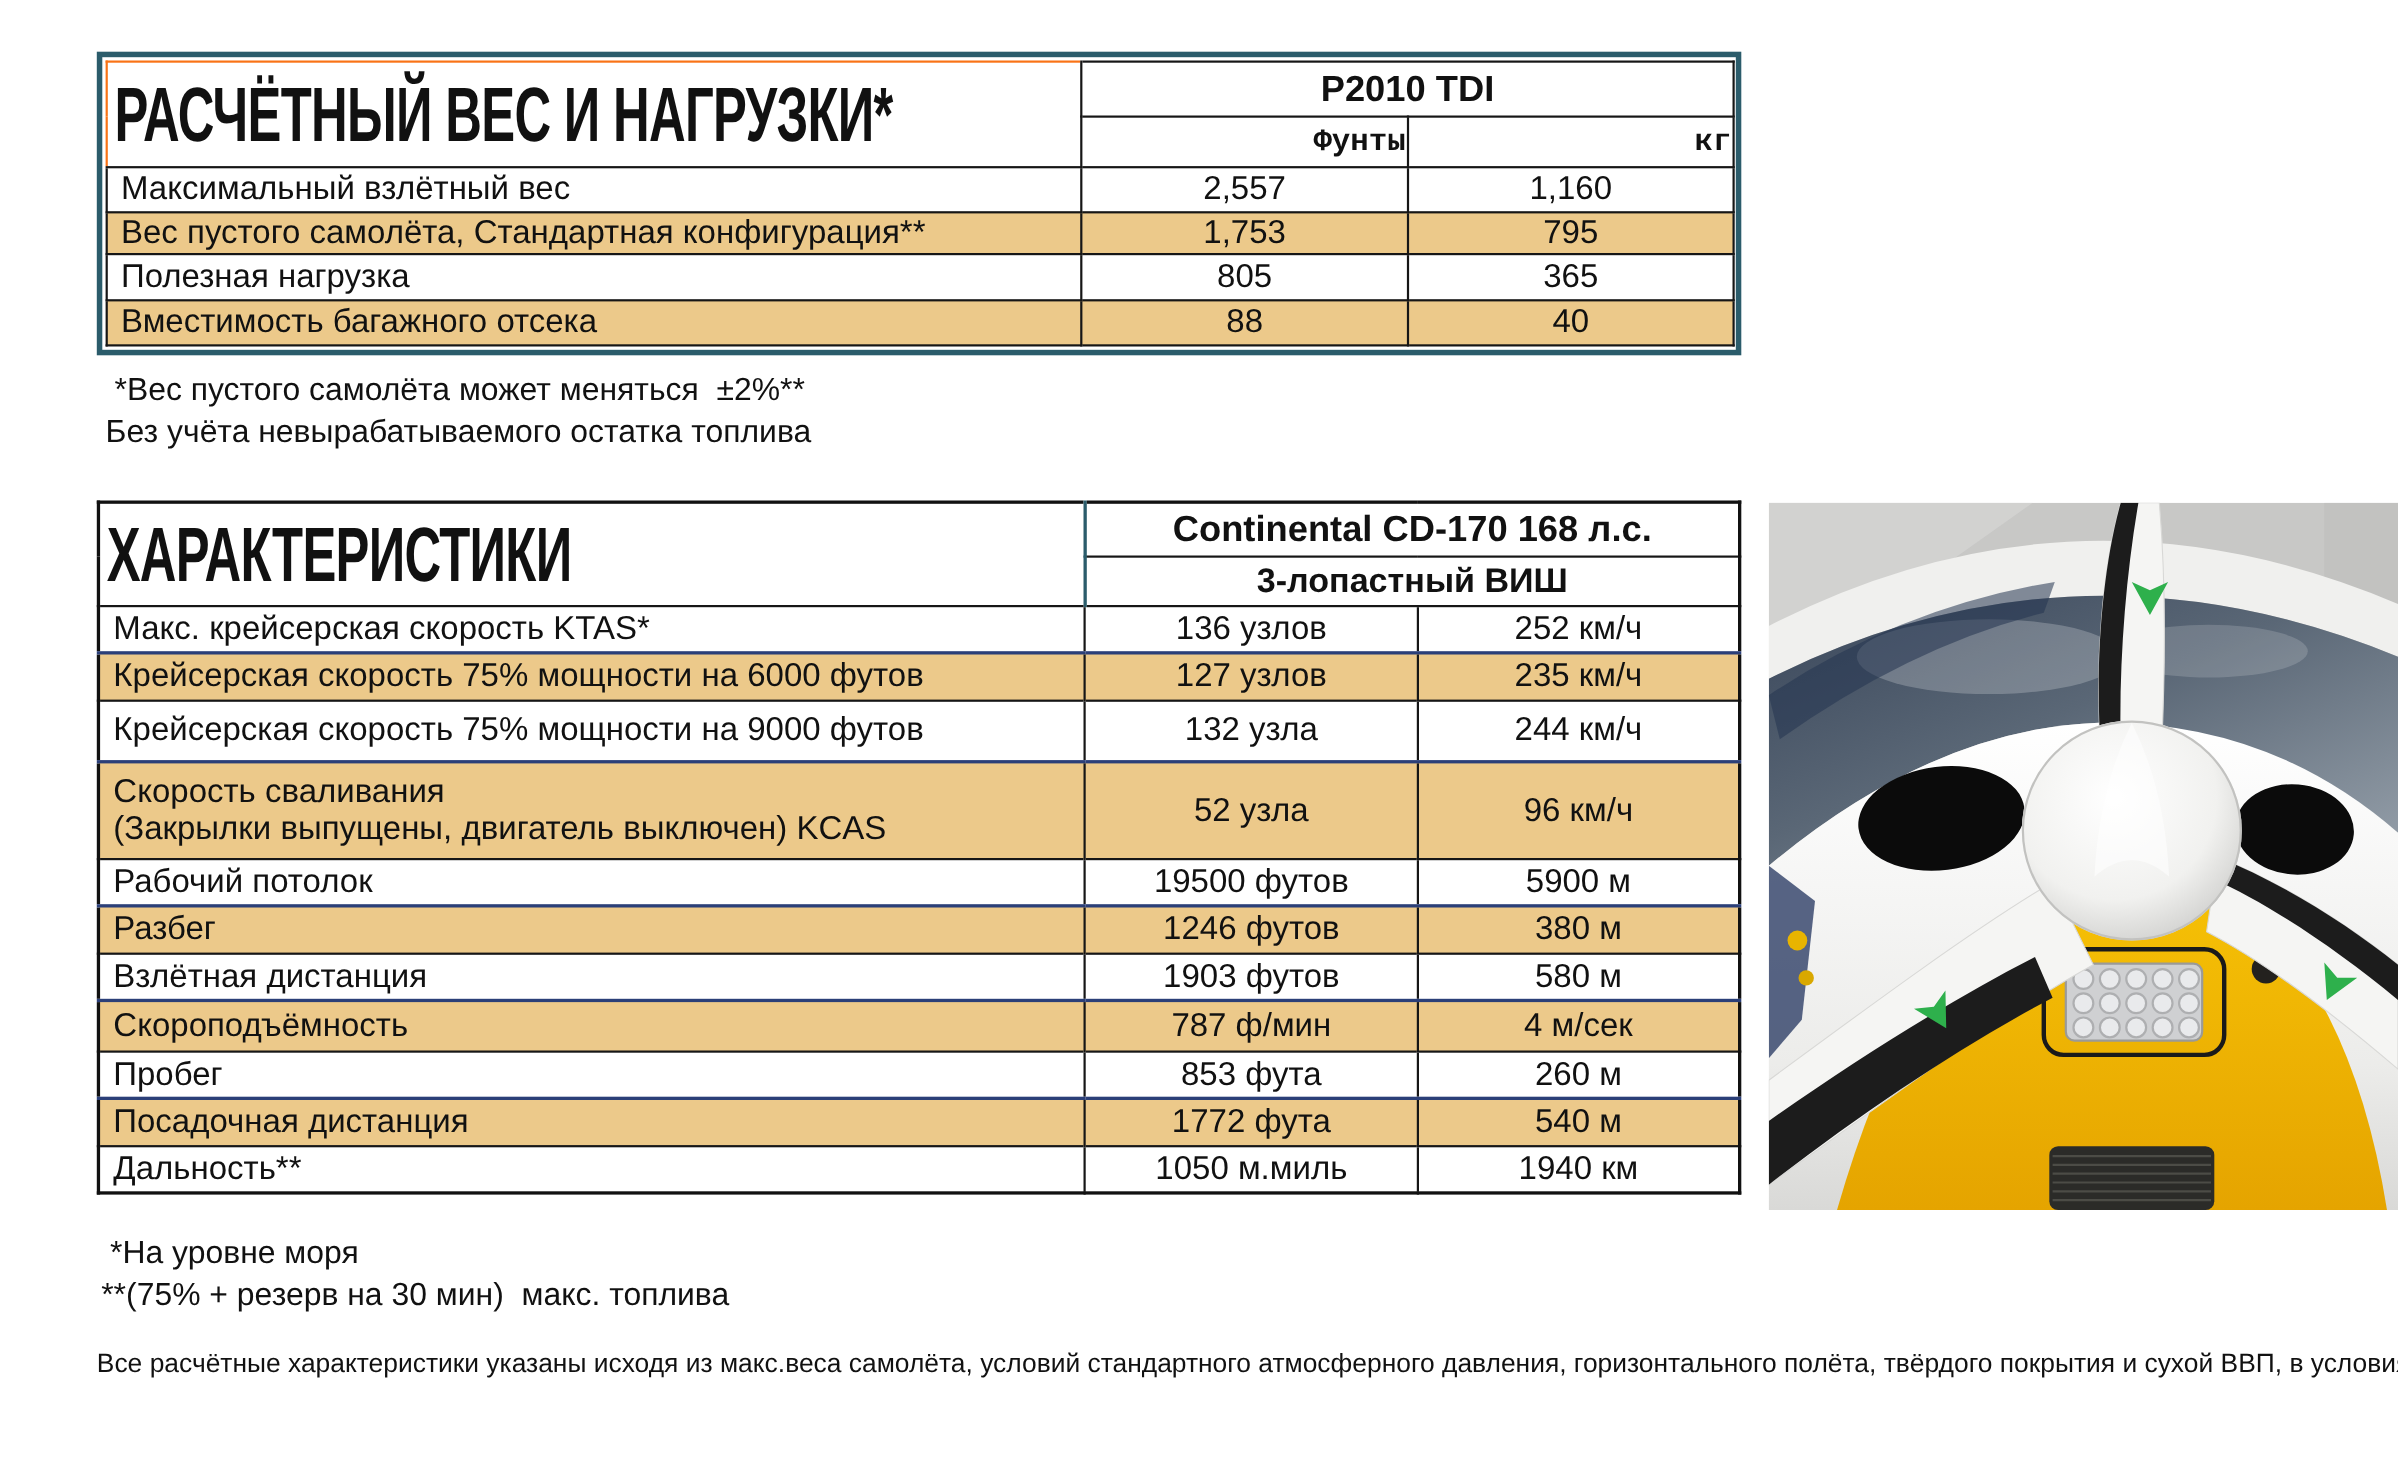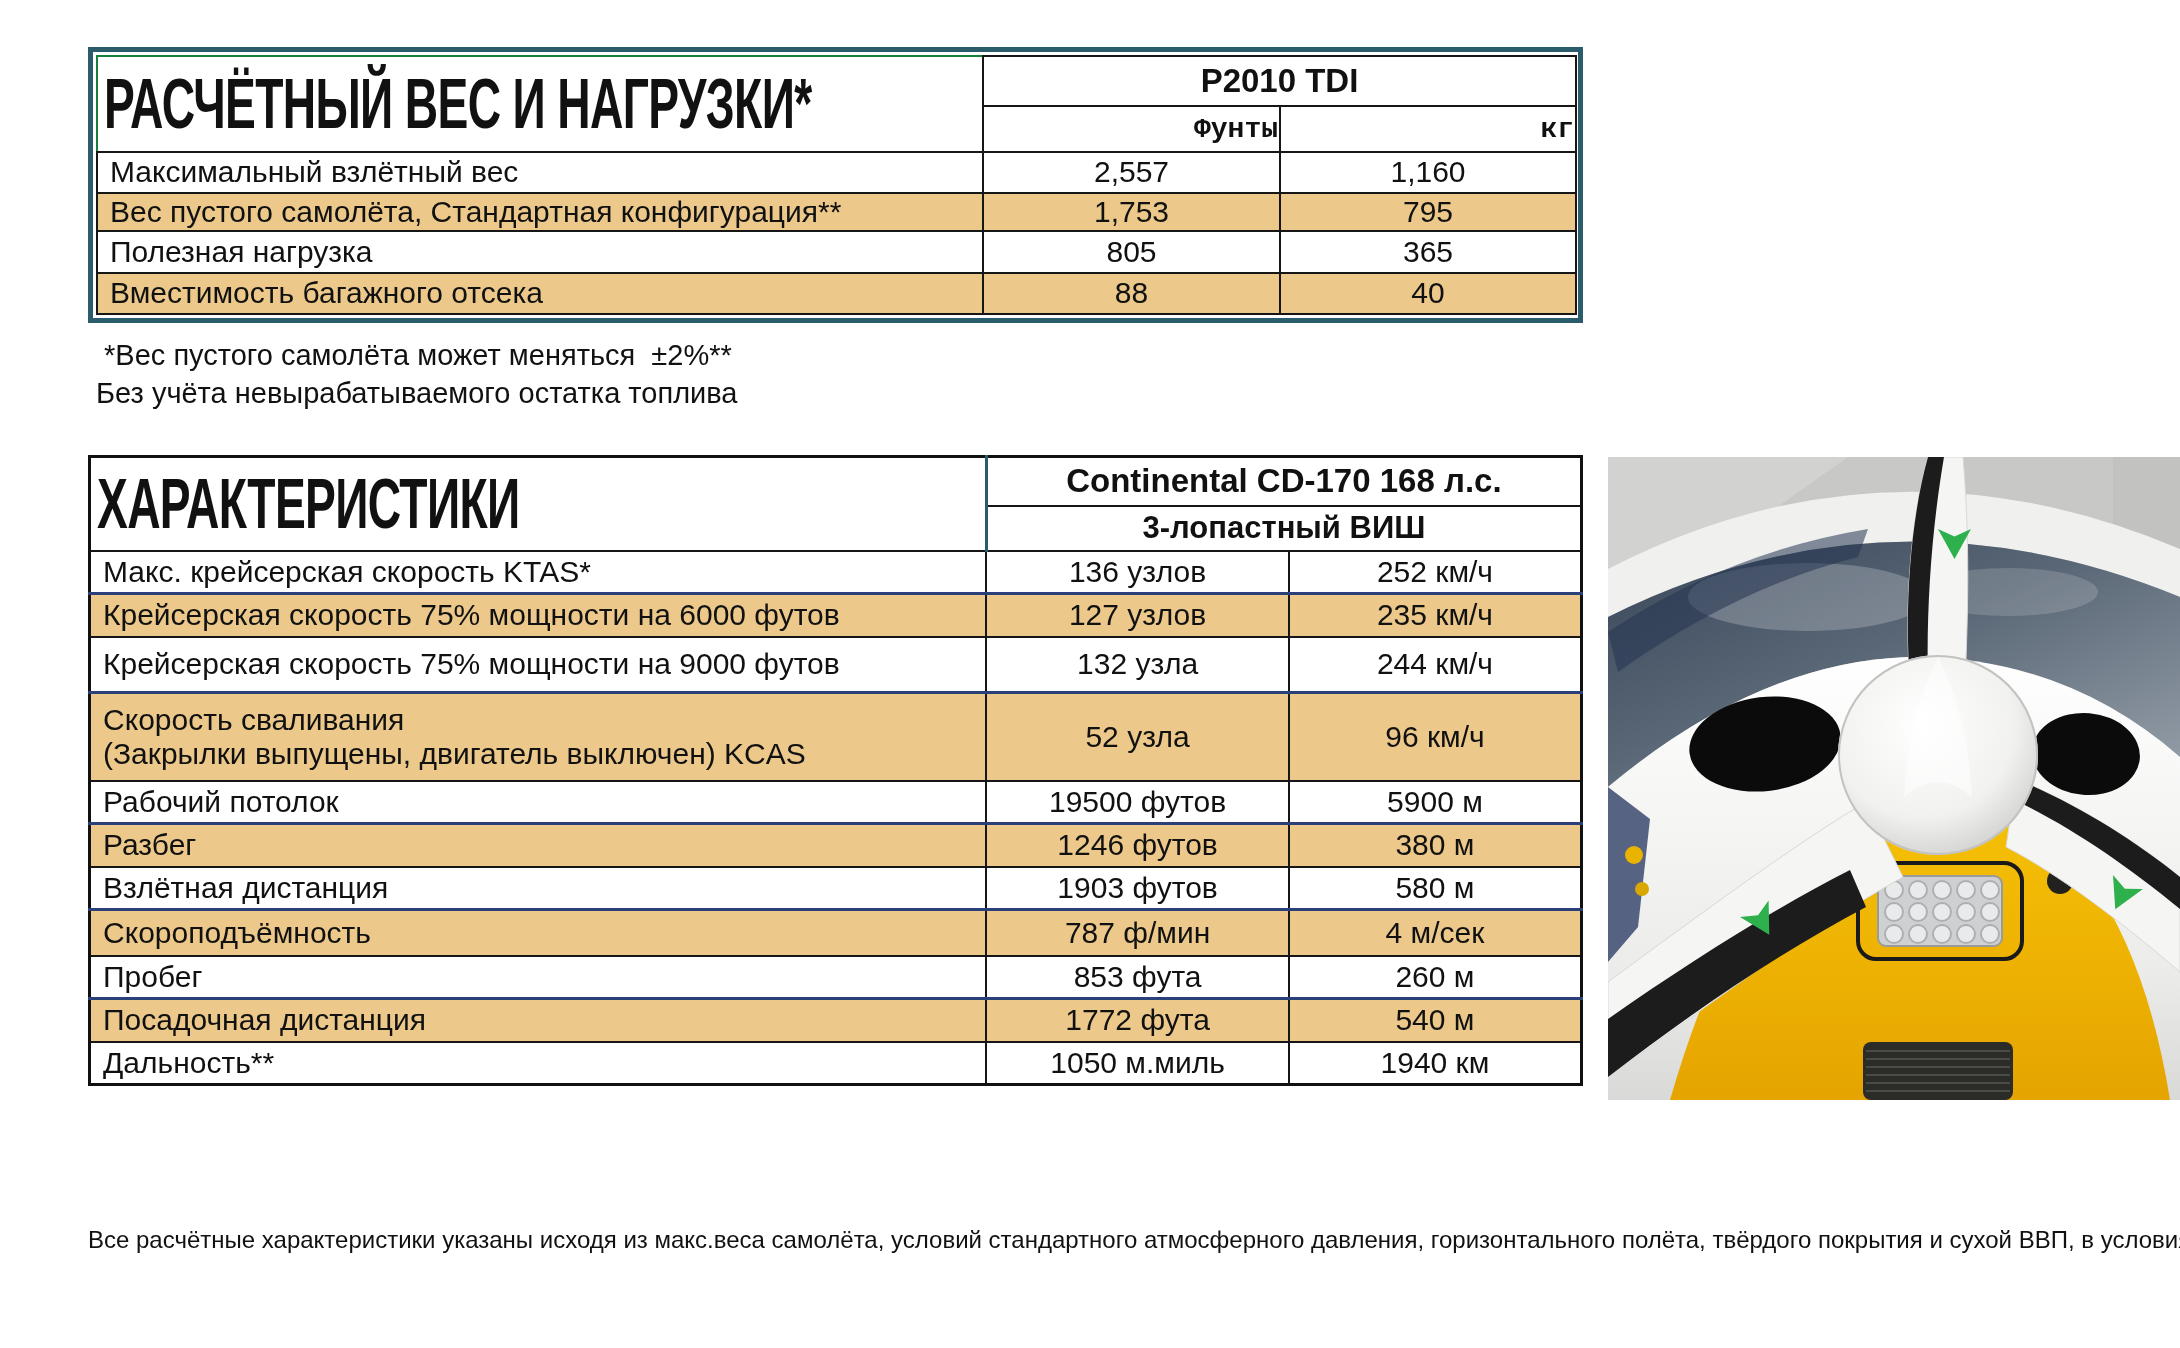--- a/index.html
+++ b/index.html
@@ -18,21 +18,21 @@
     display:inline-block; font-weight:bold; font-size:70px; line-height:1;
     letter-spacing:-1px; white-space:nowrap;
     transform:scaleX(0.66); transform-origin:0 50%;
   }
 
   
   .t1-frame {
     position:absolute; left:88px; top:47px; width:1495px; height:276px;
     border:5px solid #2B5C6B; background:#fff; box-sizing:border-box; padding:3px;
   }
-  .t1 { width:1479px; height:100%; border:2px solid #15803d; }
+  .t1 { width:1479px; height:100%; border:2px solid #f97316; }
   .t1 td { border:2px solid #161616; }
   .t1 .title-cell { border-left:none; border-top:none; padding-left:6px; }
   .t1 .model { font-weight:bold; font-size:33px; text-align:center; }
   .t1 .colh  { font-weight:bold; font-size:28px; text-align:right;font-family:Liberation Mono, monospace; }
 
   
   .t2 {
     position:absolute; left:88px; top:455px; width:1495px;
     border:3px solid #111;
   }
@@ -176,20 +176,24 @@
       <td class="val">540 м</td>
     </tr>
     <tr class="rw" style="height:43px">
       <td class="lbl">Дальность**</td>
       <td class="val">1050 м.миль</td>
       <td class="val">1940  км</td>
     </tr>
   </tbody>
     </table>
 
+  <div class="notes n2">
+    <div class="note-line"> *На уровне моря</div>
+    <div class="note-line">**(75% + резерв на 30 мин)  макс. топлива</div>
+  </div>
 
   <div class="footer-note">Все расчётные характеристики указаны исходя из макс.веса самолёта, условий стандартного атмосферного давления, горизонтального полёта, твёрдого покрытия и сухой ВВП, в условиях штиля</div>
 
   <svg class="photo" viewBox="0 0 572 643" xmlns="http://www.w3.org/2000/svg">
     <defs>
       <radialGradient id="gspin" cx="42%" cy="35%" r="75%">
         <stop offset="0%" stop-color="#ffffff"></stop>
         <stop offset="62%" stop-color="#f1f1ef"></stop>
         <stop offset="100%" stop-color="#c9c9c7"></stop>
       </radialGradient>

